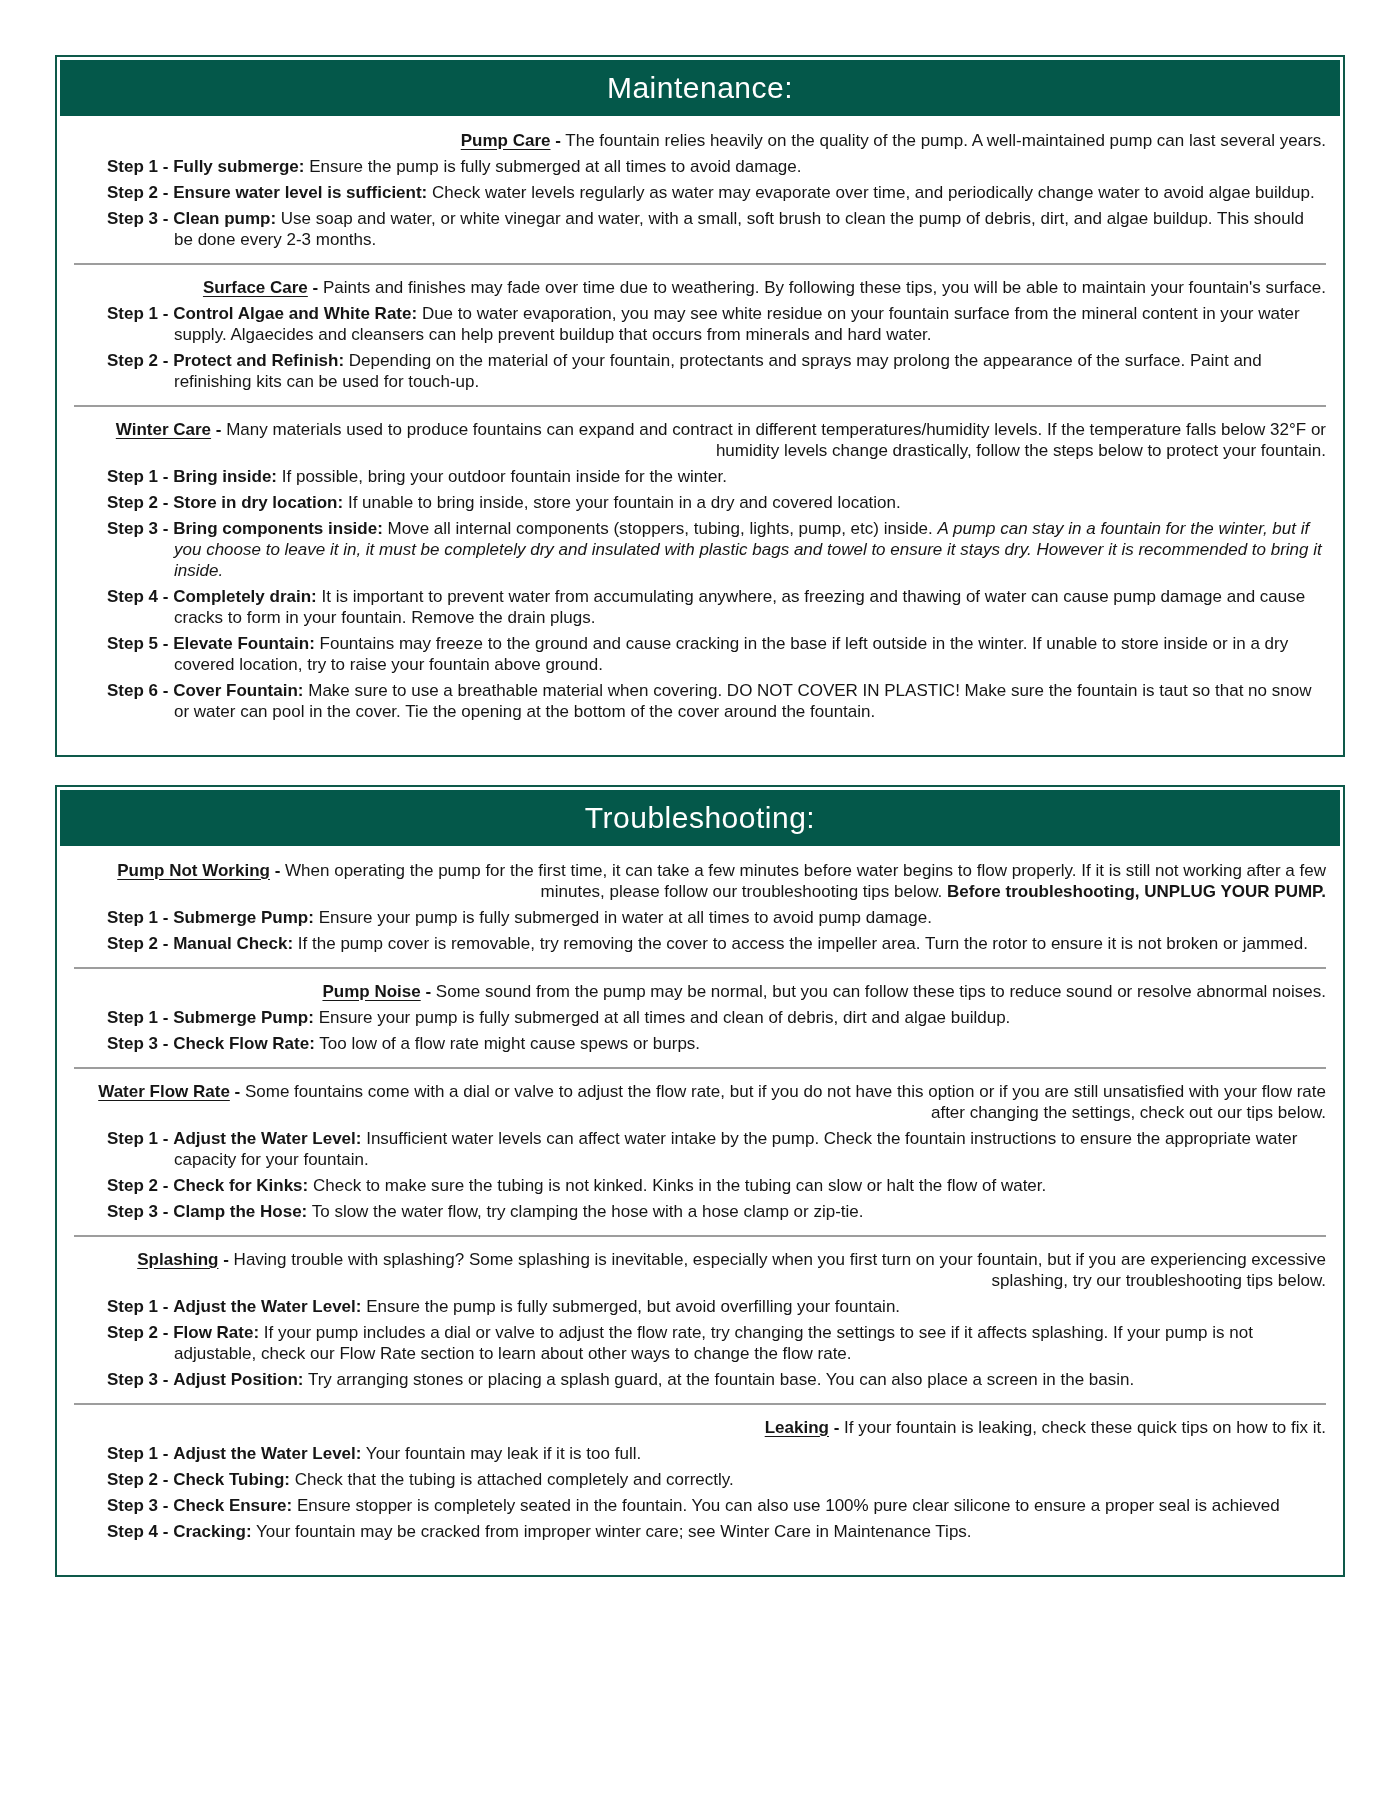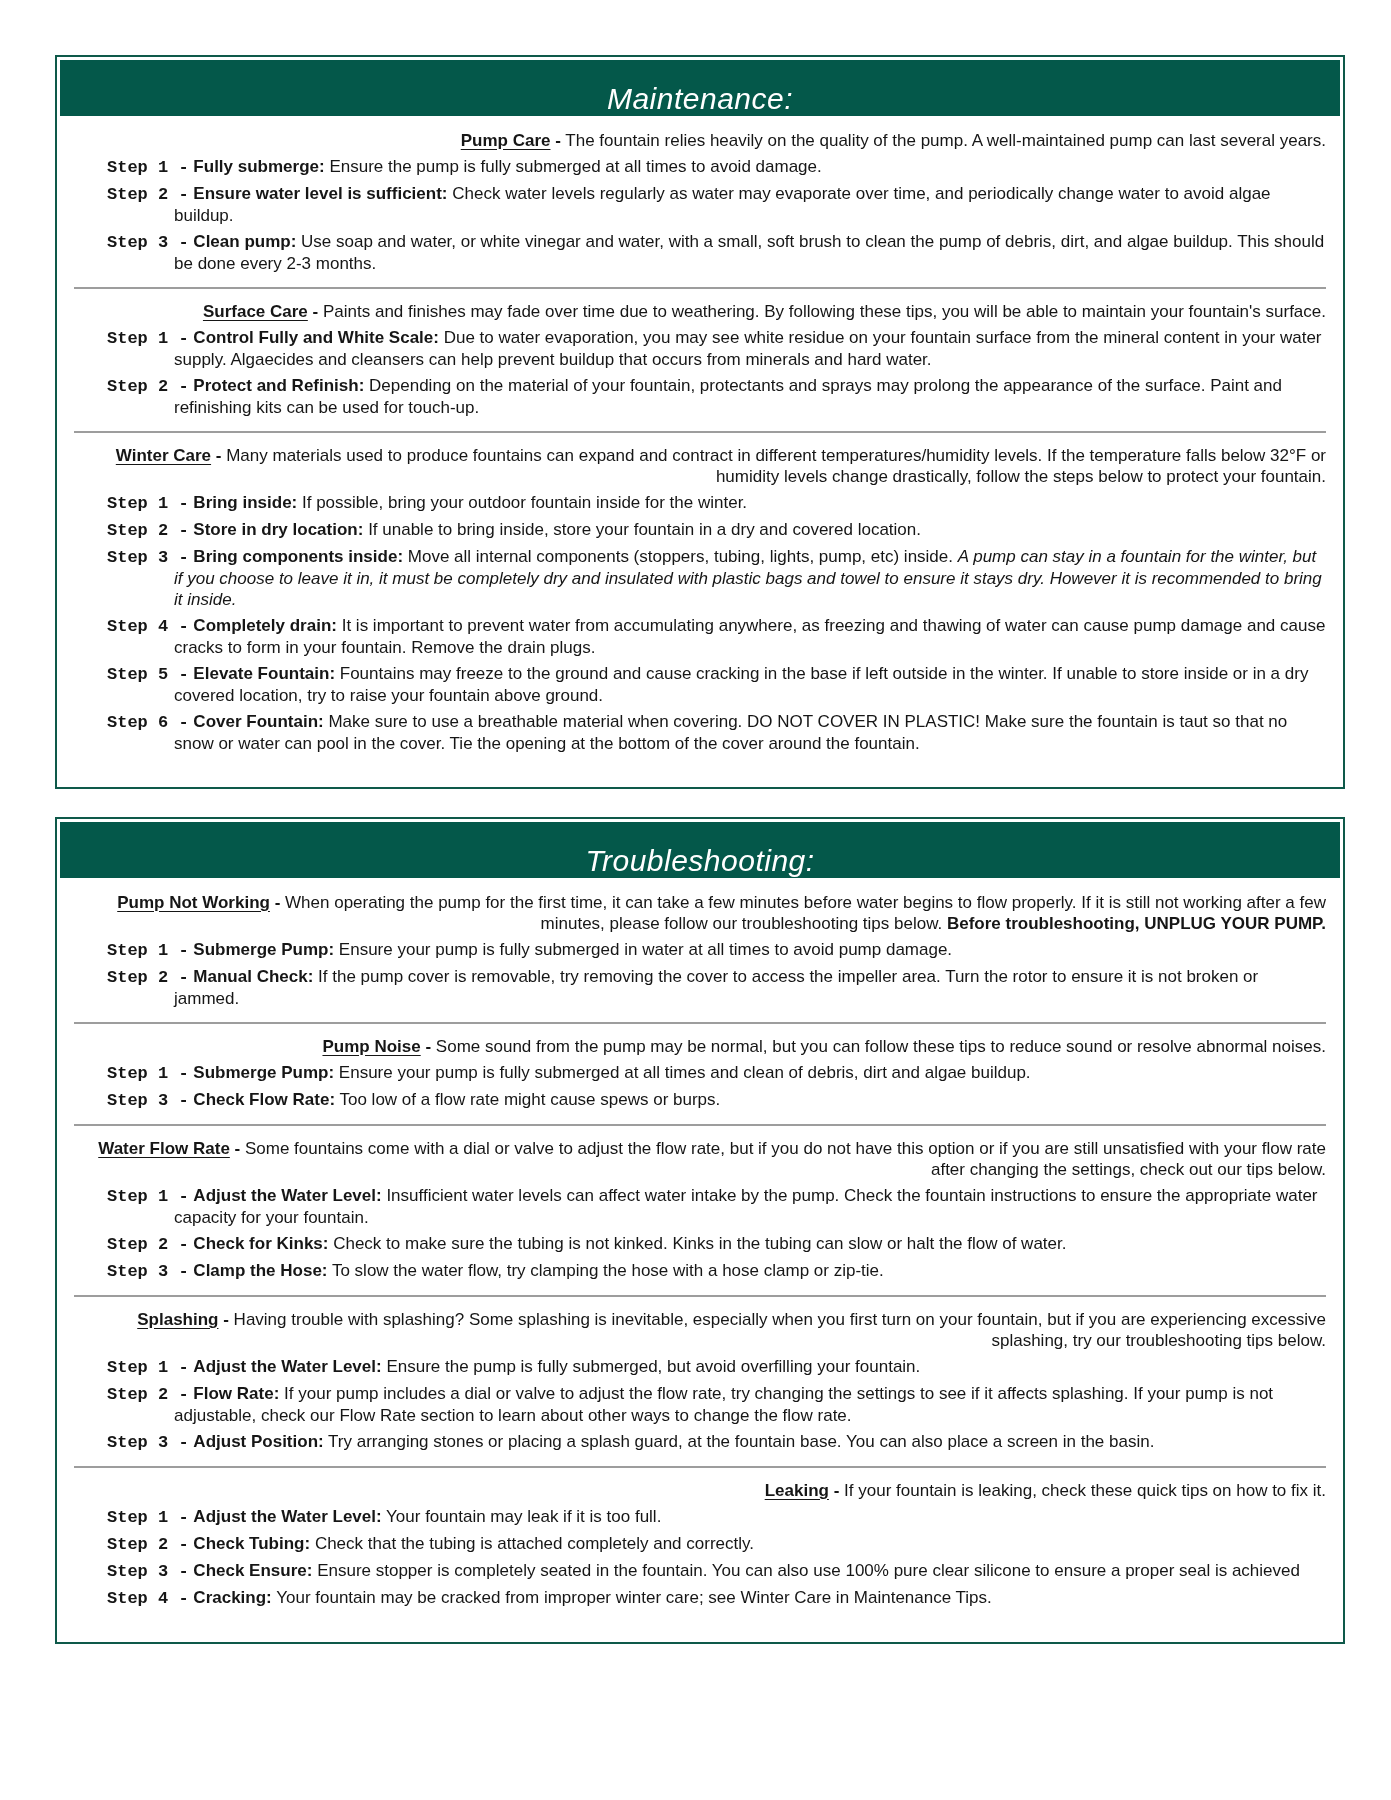--- a/index.html
+++ b/index.html
@@ -12,21 +12,21 @@
   .page { padding: 55px 46px 0 55px; }
   .panel {
     border: 2px solid #0e594a;
     padding: 3px;
     margin-bottom: 28px;
     background: #ffffff;
   }
   .panel-header {
     background: #04584a;
     height: 56px;
-    display: flex; align-items: flex-end; justify-content: center; font-style: italic;
+    display: flex; align-items: center; justify-content: center;
   }
   .panel-title {
     color: #ffffff;
     font-size: 30px;
     letter-spacing: 0.5px;
     font-weight: 400;
   }
   .panel-content {
     padding: 14px 14px 30px 14px;
     font-size: 17px;
@@ -39,21 +39,21 @@
     text-decoration: underline;
     text-underline-offset: 3px;
   }
   .sep { font-weight: bold; }
   .intro-bold { font-weight: bold; }
   .step {
     padding-left: 100px;
     text-indent: -67px;
     margin-top: 5px;
   }
-  .step-num { font-weight: bold; font-family: Liberation Mono, monospace; }
+  .step-num { font-weight: bold; }
   .step-label { font-weight: bold; }
   .it { font-style: italic; }
   .bd { font-weight: normal; }
   .rule {
     height: 2px;
     background: #9d9d9d;
     margin: 13px 0 12px 0;
   }
 </style>
 </head>
@@ -93,21 +93,21 @@
       <div class="rule"></div>
 
       <div class="group">
         <p class="group-intro">
           <span class="group-heading">Surface Care</span>
           <span class="sep">-</span>
           <span>Paints and finishes may fade over time due to weathering. By following these tips, you will be able to maintain your fountain's surface.</span>
         </p>
         <div class="step">
           <span class="step-num">Step 1 -</span>
-          <span class="step-label">Control Fully and White Scale:</span>
+          <span class="step-label">Control Algae and White Rate:</span>
           <span>Due to water evaporation, you may see white residue on your fountain surface from the mineral content in your water supply. Algaecides and cleansers can help prevent buildup that occurs from minerals and hard water.</span>
         </div>
         <div class="step">
           <span class="step-num">Step 2 -</span>
           <span class="step-label">Protect and Refinish:</span>
           <span>Depending on the material of your fountain, protectants and sprays may prolong the appearance of the surface. Paint and refinishing kits can be used for touch-up.</span>
         </div>
       </div>
 
       <div class="rule"></div>

